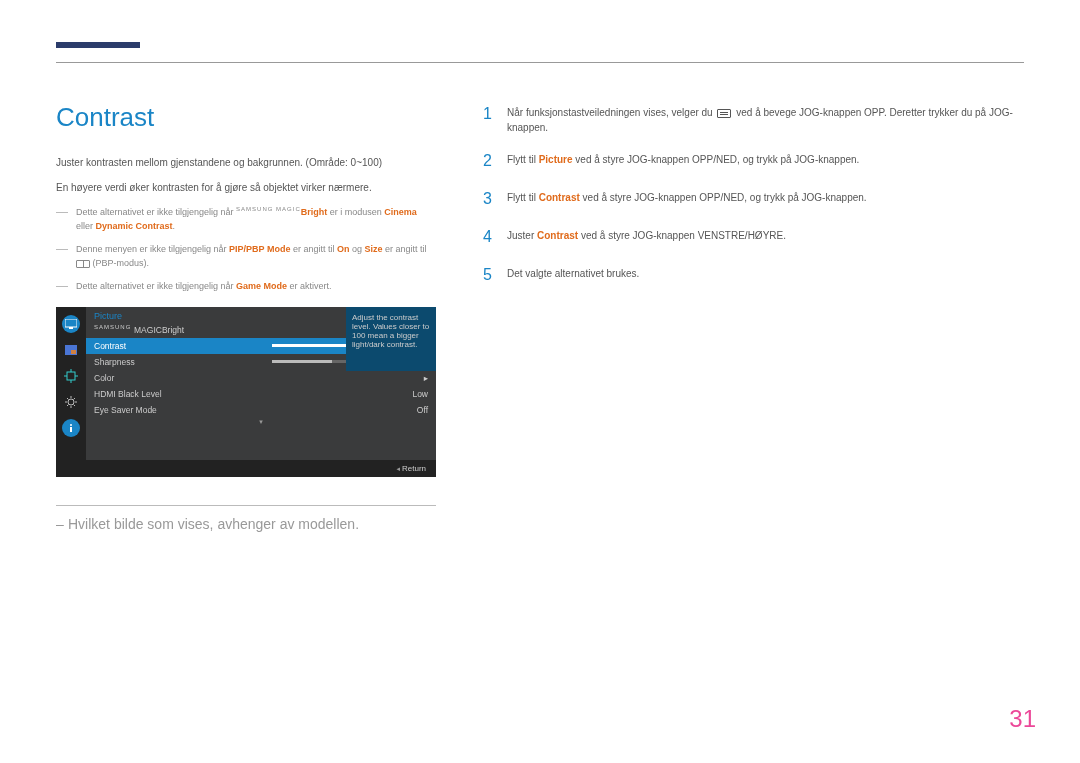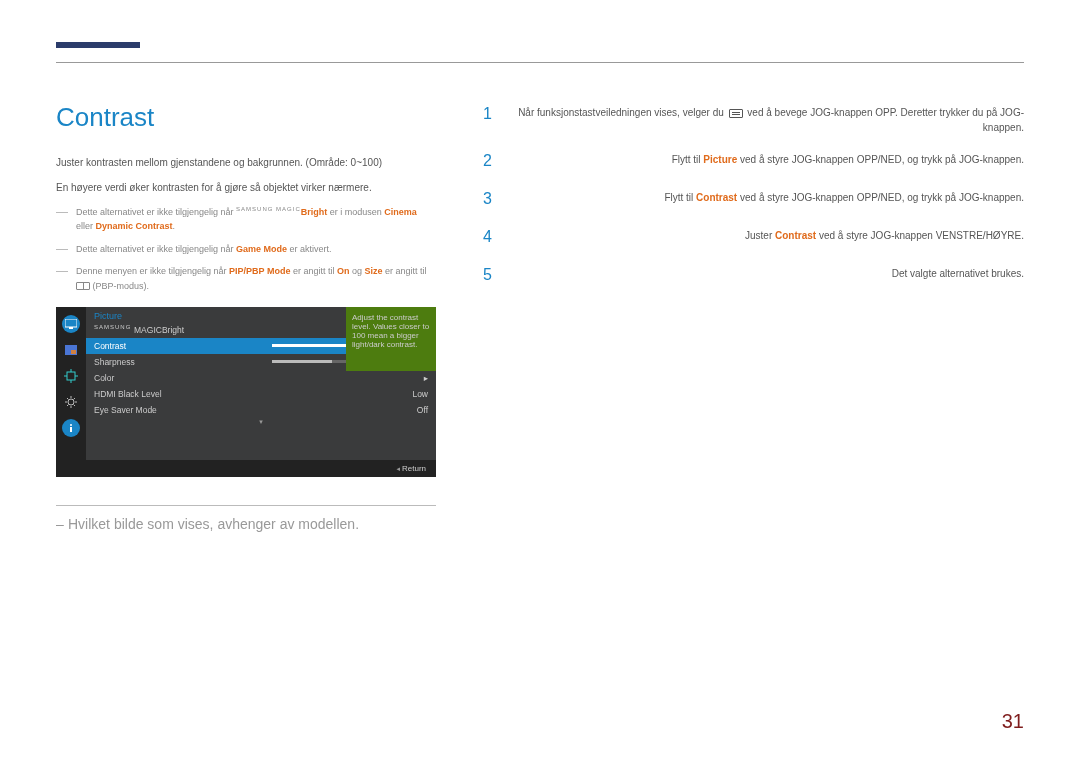--- a/index.html
+++ b/index.html
@@ -23,57 +23,57 @@
   .osd-icon { width: 18px; height: 18px; margin: 4px 0; border-radius: 50%; display:flex; align-items:center; justify-content:center; }
   .osd-main { flex: 1; display:flex; flex-direction:column; }
   .osd-head { color:#1a85c6; font-size:9px; padding: 4px 8px 0 8px; }
   .osd-rows { flex:1; }
   .osd-row { display:flex; align-items:center; padding: 3px 8px; color:#ccc; }
   .osd-row.selected { background: #1a85c6; color:#fff; }
   .osd-label { flex:1; }
   .osd-val { width: 48px; text-align:right; }
   .bar { width:100px; height:3px; background:#666; margin-right:8px; position:relative; }
   .bar-fill { position:absolute; left:0; top:0; bottom:0; background:#bbb; }
-  .osd-tip { width: 90px; background:#4d7c0f; color:#ccc; font-size:8px; padding:6px; position:absolute; top:0; right:0; height: 64px; }
+  .osd-tip { width: 90px; background:#0c4a6e; color:#ccc; font-size:8px; padding:6px; position:absolute; top:0; right:0; height: 64px; }
   .osd-return { position:absolute; bottom:0; right:0; font-size:8px; color:#ccc; padding:4px 10px; background:#222; width:100%; text-align:right; }
   .divider { border: none; border-top: 1px solid #bbb; margin: 28px 0 10px 0; }
   .footnote { font-size: 14px; color:#999; position:relative; padding-left:12px; }
   .footnote::before { content:"\2013"; position:absolute; left:0; }
   .step { display:flex; gap: 12px; font-size: 10px; color:#555; margin-bottom: 14px; line-height:1.5; }
   .step-num { color:#1a85c6; font-size: 16px; font-weight:400; width:12px; }
-  .step-text { flex:1; padding-top:3px;text-align:right; }
+  .step-text { flex:1; padding-top:3px; }
   .menu-icon { display:inline-block; width:14px; height:9px; border:1px solid #555; border-radius:1px; vertical-align:middle; position:relative; margin: 0 2px; }
   .menu-icon::before, .menu-icon::after { content:""; position:absolute; left:2px; right:2px; height:1px; background:#555; }
   .menu-icon::before { top: 2px; }
   .menu-icon::after { bottom: 2px; }
-  .page-num { position:absolute; bottom: 30px; right: 56px; font-size: 20px; color:#7f1d1d; }
+  .page-num { position:absolute; bottom: 30px; right: 44px; font-size: 24px; color:#ec4899; }
   .tri { font-size: 7px; color:#999; }
 </style>
 </head>
 <body>
 
 <div class="tab-bar"></div>
 <div class="tab-line"></div>
 
 <div class="columns">
   <div class="left-col">
     <h1 class="title">Contrast</h1>
     <p class="para">Juster kontrasten mellom gjenstandene og bakgrunnen. (Område: 0~100)</p>
     <p class="para">En høyere verdi øker kontrasten for å gjøre så objektet virker nærmere.</p>
 
     <div class="dash-item">
       <span>Dette alternativet er ikke tilgjengelig når </span><span class="magic">SAMSUNG MAGIC</span><span class="orange">Bright</span><span> er i modusen </span><span class="orange">Cinema</span><span> eller </span><span class="orange">Dynamic Contrast</span><span>.</span>
     </div>
 
     <div class="dash-item">
-      <span>Dette alternativet er ikke tilgjengelig når </span><span class="orange">Game Mode</span><span> er aktivert.</span>
+      <span>Denne menyen er ikke tilgjengelig når </span><span class="orange">PIP/PBP Mode</span><span> er angitt til </span><span class="orange">On</span><span> og </span><span class="orange">Size</span><span> er angitt til </span><span class="pbp-icon"></span><span> (PBP-modus).</span>
     </div>
 
     <div class="dash-item">
-      <span>Denne menyen er ikke tilgjengelig når </span><span class="orange">PIP/PBP Mode</span><span> er angitt til </span><span class="orange">On</span><span> og </span><span class="orange">Size</span><span> er angitt til </span><span class="pbp-icon"></span><span> (PBP-modus).</span>
+      <span>Dette alternativet er ikke tilgjengelig når </span><span class="orange">Game Mode</span><span> er aktivert.</span>
     </div>
 
     <div class="osd">
       <div class="osd-left">
         <div class="osd-icon" style="background:#1a85c6">
             <svg width="12" height="10">
               <rect x="0" y="0" width="12" height="8" fill="none" stroke="#fff" stroke-width="1"></rect>
               <rect x="4" y="8" width="4" height="2" fill="#fff"></rect>
             </svg>
           </div>

